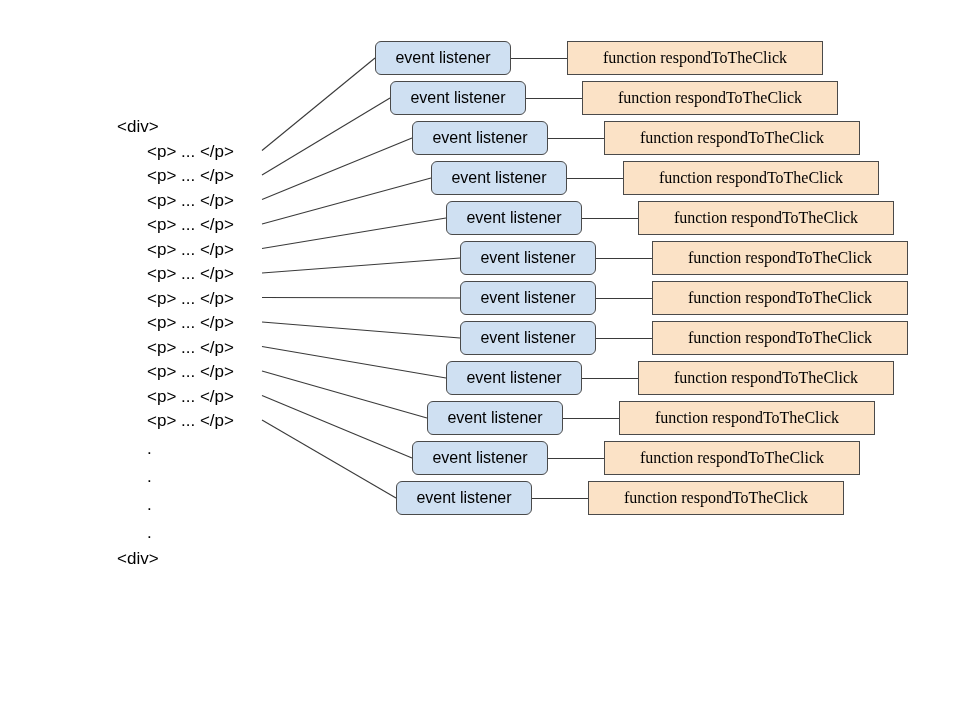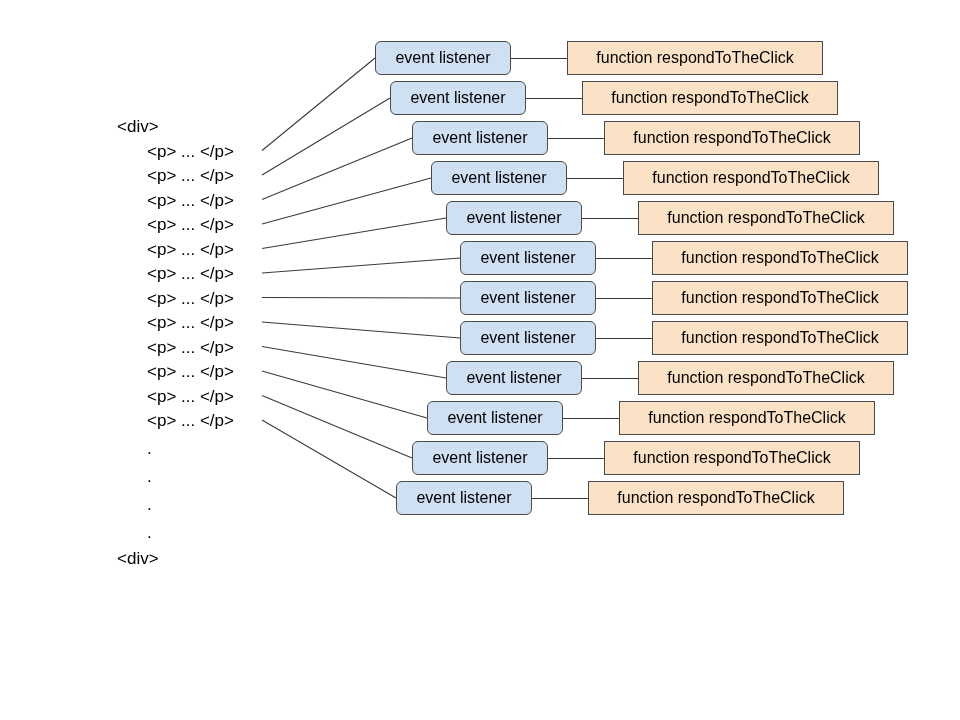--- a/index.html
+++ b/index.html
@@ -80,20 +80,21 @@
     background: #fbe2c6;
     border: 1px solid #4a4a4a;
     border-radius: 0px;
     display: flex;
     align-items: center;
     justify-content: center;
     padding: 0 12px;
     font-size: 16px;
     color: #000000;
     white-space: nowrap;
+    font-family: Liberation Serif, serif;
   }
 </style>
 </head>
 <body>
 
 <div id="canvas">
 
   <div id="dom-code">
       <div class="code-line div-line" style="top: 118px;">&lt;div&gt;</div>
       <div class="code-line p-line" style="top: 142.5px;">&lt;p&gt; ... &lt;/p&gt;</div>

